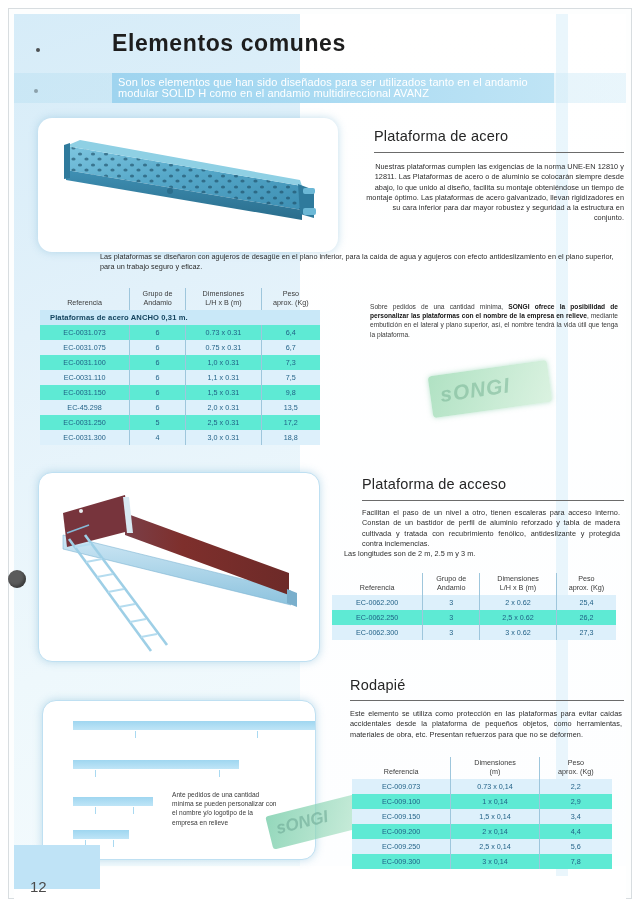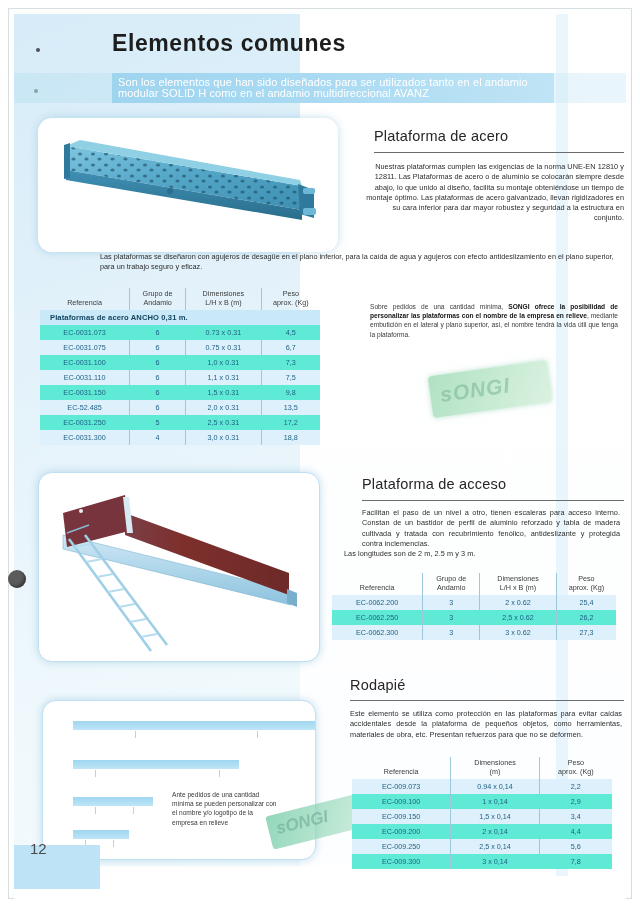--- a/index.html
+++ b/index.html
@@ -245,21 +245,21 @@
 
   
   .page-num-bg {
     position: absolute;
     left: 14px; top: 845px;
     width: 86px; height: 44px;
     background: #bfe3f6;
   }
   .page-num {
     position: absolute;
-    left: 30px; top: 840px;
+    left: 30px; top: 878px;
     font-size: 15px;
     color: #4a4a4a;
   }
 </style>
 </head>
 <body>
 
 <div id="scan">
   <div class="scan-border"></div>
   <div class="blue-field"></div>
@@ -340,21 +340,21 @@
         </tr>
       </thead>
       <tbody>
         <tr class="subhdr">
           <td colspan="4">Plataformas de acero ANCHO 0,31 m.</td>
         </tr>
         <tr class="alt">
             <td>EC-0031.073</td>
             <td class="vdiv">6</td>
             <td class="vdiv">0.73 x 0.31</td>
-            <td class="vdiv">4,5</td>
+            <td class="vdiv">6,4</td>
           </tr>
         <tr class="plain">
             <td>EC-0031.075</td>
             <td class="vdiv">6</td>
             <td class="vdiv">0.75 x 0.31</td>
             <td class="vdiv">6,7</td>
           </tr>
         <tr class="alt">
             <td>EC-0031.100</td>
             <td class="vdiv">6</td>
@@ -367,21 +367,21 @@
             <td class="vdiv">1,1 x 0.31</td>
             <td class="vdiv">7,5</td>
           </tr>
         <tr class="alt">
             <td>EC-0031.150</td>
             <td class="vdiv">6</td>
             <td class="vdiv">1,5 x 0.31</td>
             <td class="vdiv">9,8</td>
           </tr>
         <tr class="plain">
-            <td>EC-52.485</td>
+            <td>EC-45.298</td>
             <td class="vdiv">6</td>
             <td class="vdiv">2,0 x 0.31</td>
             <td class="vdiv">13,5</td>
           </tr>
         <tr class="alt">
             <td>EC-0031.250</td>
             <td class="vdiv">5</td>
             <td class="vdiv">2,5 x 0.31</td>
             <td class="vdiv">17,2</td>
           </tr>
@@ -535,21 +535,21 @@
           </th>
           <th class="vdiv" style="width:28%">
             <div>Peso</div>
             <div>aprox. (Kg)</div>
           </th>
         </tr>
       </thead>
       <tbody>
         <tr class="plain">
             <td>EC-009.073</td>
-            <td class="vdiv">0.94 x 0,14</td>
+            <td class="vdiv">0.73 x 0,14</td>
             <td class="vdiv">2,2</td>
           </tr>
         <tr class="alt">
             <td>EC-009.100</td>
             <td class="vdiv">1 x 0,14</td>
             <td class="vdiv">2,9</td>
           </tr>
         <tr class="plain">
             <td>EC-009.150</td>
             <td class="vdiv">1,5 x 0,14</td>

